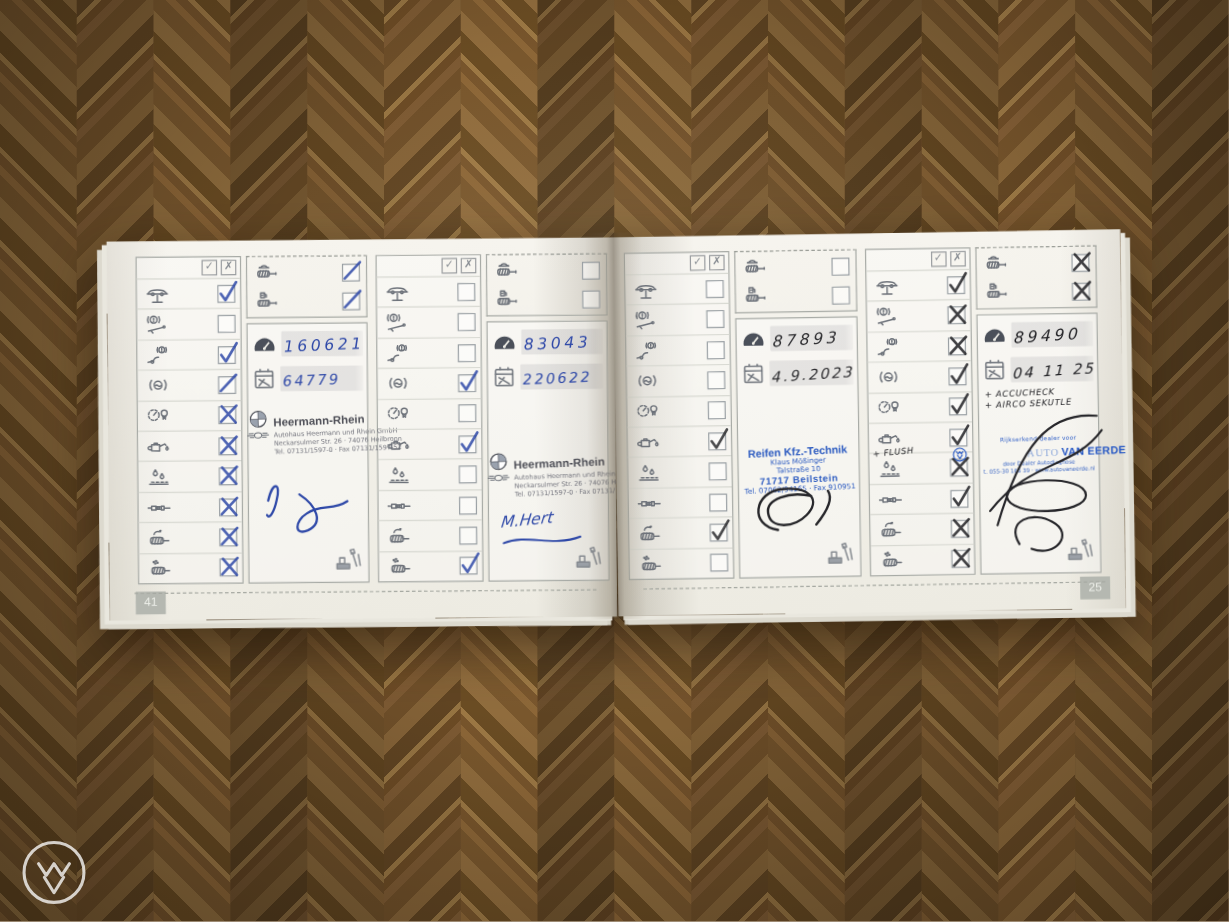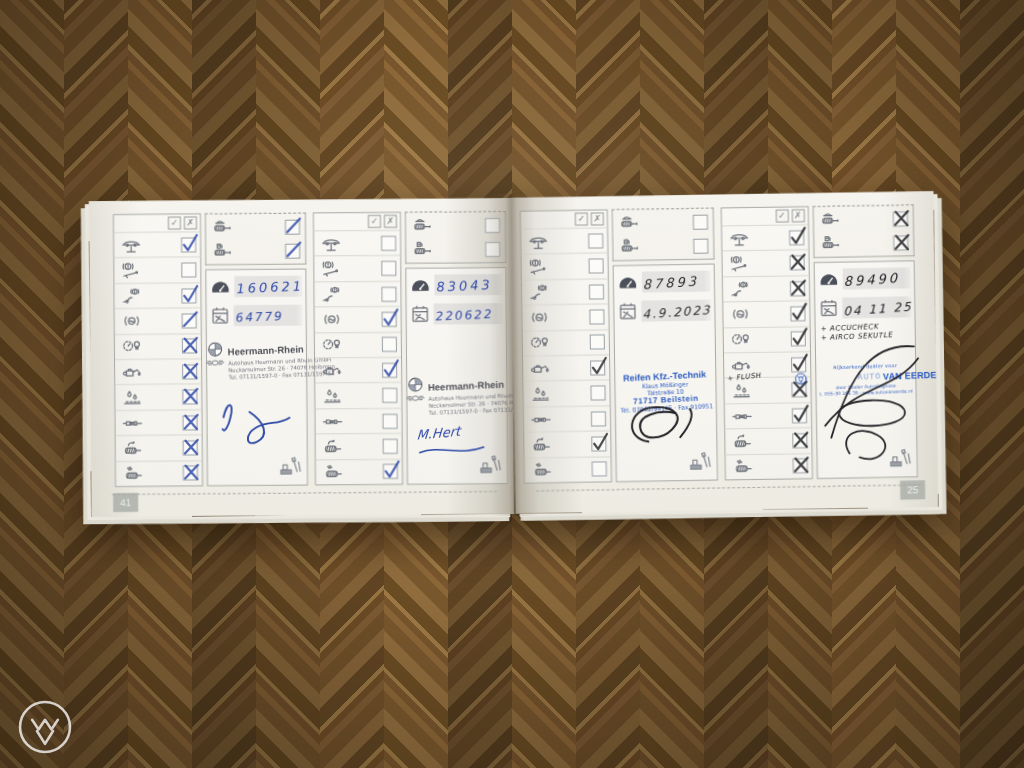--- a/index.html
+++ b/index.html
@@ -56,21 +56,21 @@
   .st-logo{display:flex;flex-direction:column;align-items:center;gap:1px;flex:0 0 auto;padding-top:1px;}
   .st-brand{font-family:"Liberation Sans",sans-serif;font-weight:bold;font-size:9.5px;color:#4e4f57;white-space:nowrap;}
   .st-line{font-size:5.4px;color:#73747d;white-space:nowrap;margin-top:1px;}
   .st-reifen{left:2px;width:96%;text-align:center;color:#2b5ac0;transform:rotate(-2deg);}
   .rf-brand{font-family:"Liberation Sans",sans-serif;font-weight:bold;font-size:9px;white-space:nowrap;}
   .rf-line{font-size:6px;white-space:nowrap;}
   .rf-city{font-family:"Liberation Sans",sans-serif;font-weight:bold;font-size:8px;white-space:nowrap;letter-spacing:.5px;}
   .st-vaneerde{left:0;width:99%;text-align:center;color:#2456c4;transform:rotate(-1deg);}
   .ve-top{font-size:4.8px;letter-spacing:.3px;white-space:nowrap;}
   .ve-brandrow{display:flex;align-items:center;justify-content:center;gap:2px;margin-top:1px;}
-  .ve-light{font-family:Liberation Mono, monospace;font-size:8.5px;color:#8aa6da;letter-spacing:.8px;margin-left:48px;}
+  .ve-light{font-family:Liberation Serif, serif;font-size:8.5px;color:#8aa6da;letter-spacing:.8px;margin-left:48px;}
   .ve-bold{font-family:"Liberation Sans",sans-serif;font-size:9px;font-weight:bold;letter-spacing:.2px;white-space:nowrap;}
   .ve-line{font-size:4.6px;color:#3a66c4;white-space:nowrap;margin-top:1px;}
   .sig{position:absolute;pointer-events:none;}
   .sigtext{font-family:"DejaVu Sans",sans-serif;font-style:italic;font-size:13px;display:inline-block;transform:rotate(-5deg) skewX(-12deg);white-space:nowrap;}
   
   .tab{position:absolute;width:25px;height:19px;background:#b5b8b1;color:#eceee8;font-size:10px;font-family:"Liberation Sans",sans-serif;display:flex;align-items:center;justify-content:center;}
   .tab-left{left:22px;bottom:5px;}
   .tab-right{right:13px;bottom:8px;}
   #watermark{position:absolute;left:16px;bottom:12px;width:58px;height:58px;opacity:.85;}
 </style>

